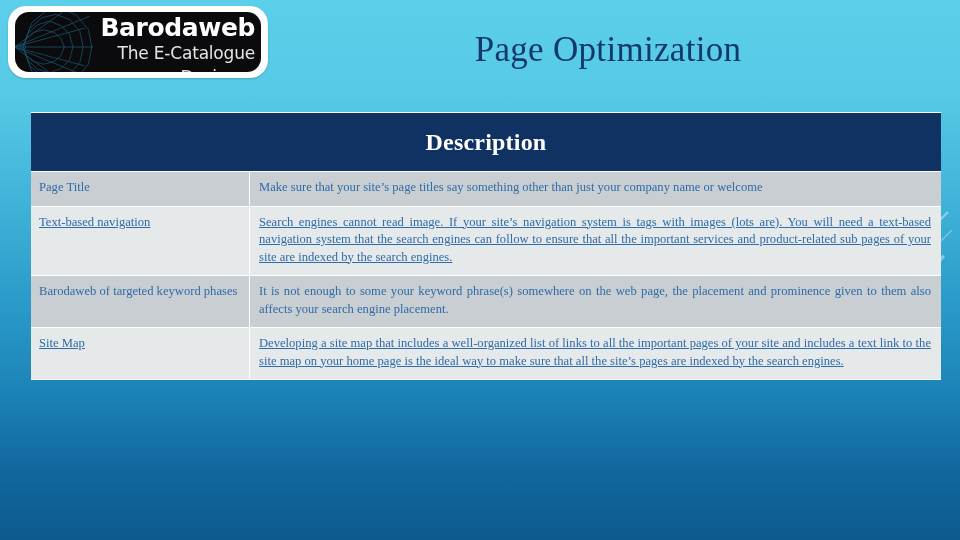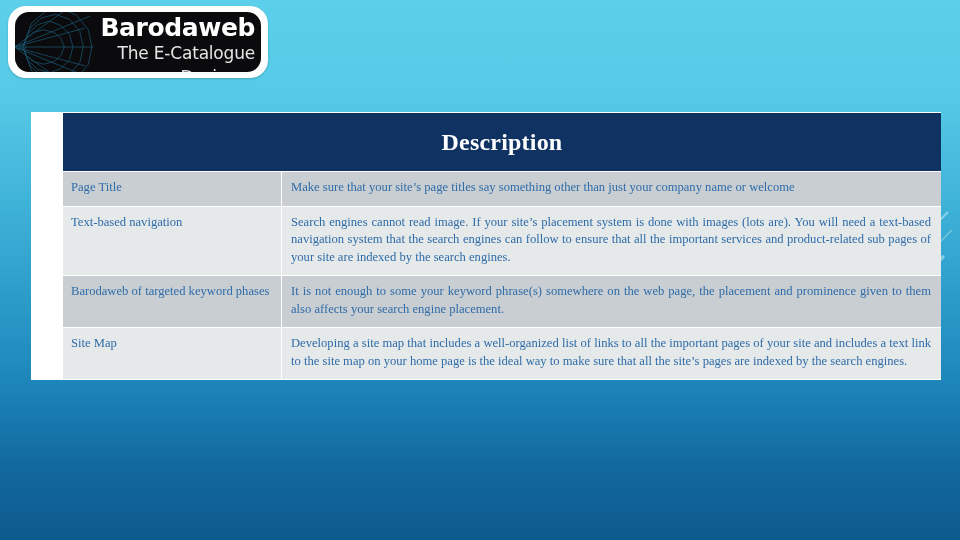--- a/index.html
+++ b/index.html
@@ -119,21 +119,20 @@
     width: 910px;
     background: #ffffff;
     padding: 0;
     box-sizing: border-box;
   }
   table {
     width: 100%;
     border-collapse: separate;
     border-spacing: 0 1px;
     table-layout: fixed;
-    padding-left: 32px;
   }
   th.header-cell {
     background: #0f3263;
     color: #ffffff;
     font-family: "Liberation Serif", serif;
     font-size: 24px;
     font-weight: bold;
     text-align: center;
     height: 56px;
     vertical-align: middle;
@@ -153,21 +152,21 @@
   td.label-cell {
     width: 219px;
     padding-left: 8px;
   }
   td.desc-cell {
     text-align: justify;
     padding-left: 9px;
     padding-right: 10px;
   }
   tr.band-a td { background: #c9ced2; }
-  tr.band-b td { background: #e6e9ea; }
+  tr.band-b td { background: #e6e9ea; text-decoration: underline; }
 
   
   td.label-cell { border-right: 1px solid #ffffff; }
 </style>
 </head>
 <body>
 
 <div class="slide">
 
   <svg class="streaks" viewBox="0 0 120 200" preserveAspectRatio="none">
@@ -196,40 +195,41 @@
       </svg>
       <div class="logo-text">
         <div class="logo-name">Barodaweb</div>
         <div class="logo-tag">The E-Catalogue Designer</div>
         <div class="logo-sub">Internet - Intranet - Extranet Solutions</div>
 
       </div>
     </div>
   </div>
 
+  <div class="title">Page Optimization</div>
 
   <div class="table-shell">
     <table>
       <colgroup>
         <col style="width:219px">
         <col>
       </colgroup>
       <thead>
         <tr>
           <th class="header-cell" colspan="2">Description</th>
         </tr>
       </thead>
       <tbody>
         <tr class="band-a">
           <td class="label-cell">Page Title</td>
           <td class="desc-cell">Make sure that your site’s page titles say something other than just your company name or welcome</td>
         </tr>
         <tr class="band-b">
           <td class="label-cell">Text-based navigation</td>
-          <td class="desc-cell">Search engines cannot read image. If your site’s placement system is done with images (lots are). You will need a text-based navigation system that the search engines can follow to ensure that all the important services and product-related sub pages of your site are indexed by the search engines.</td>
+          <td class="desc-cell">Search engines cannot read image. If your site’s navigation system is tags with images (lots are). You will need a text-based navigation system that the search engines can follow to ensure that all the important services and product-related sub pages of your site are indexed by the search engines.</td>
         </tr>
         <tr class="band-a">
           <td class="label-cell">Barodaweb of targeted keyword phases</td>
           <td class="desc-cell">It is not enough to some your keyword phrase(s) somewhere on the web page, the placement and prominence given to them also affects your search engine placement.</td>
         </tr>
         <tr class="band-b">
           <td class="label-cell">Site Map</td>
           <td class="desc-cell">Developing a site map that includes a well-organized list of links to all the important pages of your site and includes a text link to the site map on your home page is the ideal way to make sure that all the site’s pages are indexed by the search engines.</td>
         </tr>
       </tbody>

